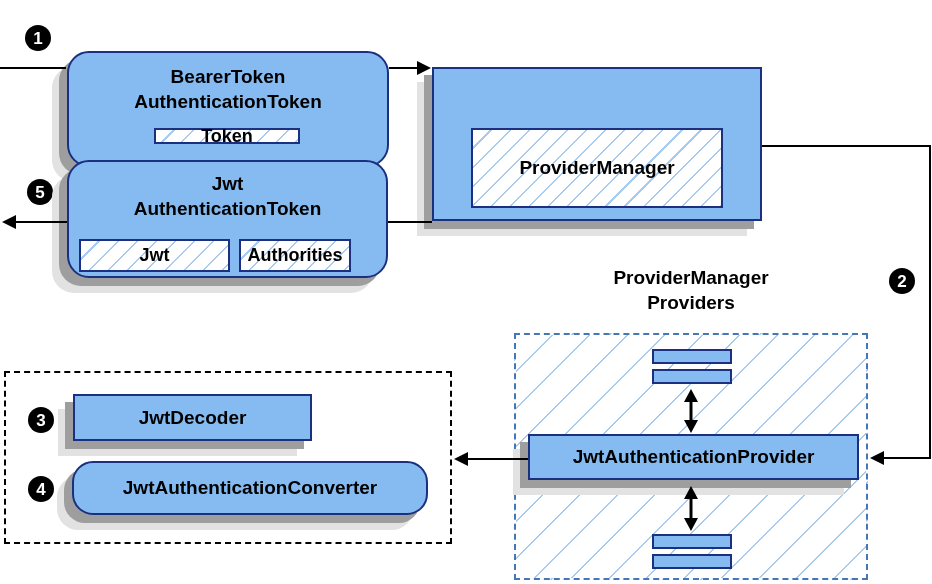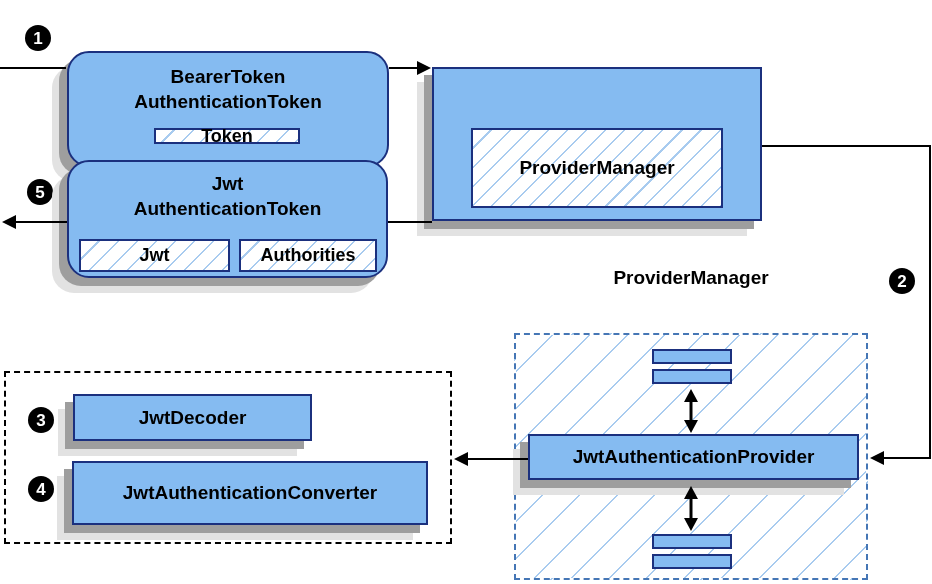--- a/index.html
+++ b/index.html
@@ -78,41 +78,42 @@
   <div class="node" style="left:432px;top:67px;width:330px;height:154px;">
     <div class="field" style="position:absolute;left:37px;top:59px;width:252px;height:80px;font-size:19px;">ProviderManager</div>
   </div>
 
   <div class="node rounded" style="left:67px;top:160px;width:321px;height:118px;">
     <div class="title" style="margin-top:9px;">
       <div>Jwt</div>
       <div>AuthenticationToken</div>
     </div>
     <div class="field" style="position:absolute;left:10px;top:77px;width:151px;height:33px;">Jwt</div>
-    <div class="field" style="position:absolute;left:170px;top:77px;width:138px;height:33px;text-align:center;">Authorities</div>
+    <div class="field" style="position:absolute;left:170px;top:77px;width:112px;height:33px;text-align:center;">Authorities</div>
   </div>
 
   <div class="free-label" style="left:571px;top:265px;width:240px;">
     <div>ProviderManager</div>
+    <div>Providers</div>
   </div>
 
   <div class="providers-container" style="left:514px;top:333px;width:354px;height:247px;"></div>
 
   <div class="bar" style="left:652px;top:349px;"></div>
   <div class="bar" style="left:652px;top:369px;"></div>
   <div class="bar" style="left:652px;top:534px;"></div>
   <div class="bar" style="left:652px;top:554px;"></div>
 
   <div class="node center-flex" style="left:528px;top:434px;width:331px;height:46px;font-size:19px;">JwtAuthenticationProvider</div>
 
   <div class="resolver-container" style="left:4px;top:371px;width:448px;height:173px;"></div>
 
   <div class="node center-flex" style="left:73px;top:394px;width:239px;height:47px;font-size:19px;">JwtDecoder</div>
 
-  <div class="node center-flex" style="left:72px;top:461px;width:356px;height:64px;font-size:19px;">JwtAuthenticationConverter</div>
+  <div class="node center-flex" style="left:72px;top:461px;width:356px;height:54px;font-size:19px;border-radius:21px;">JwtAuthenticationConverter</div>
 
   <svg class="wires" width="932" height="584" viewBox="0 0 932 584">
 
     <line class="wire" x1="0" y1="68" x2="66" y2="68"></line>
 
     <line class="wire" x1="389" y1="68" x2="419" y2="68"></line>
     <polygon class="head" points="431,68 417,61 417,75"></polygon>
 
     <path class="wire" d="M762,146 H930 V458 H882"></path>
     <polygon class="head" points="870,458 884,451 884,465"></polygon>

